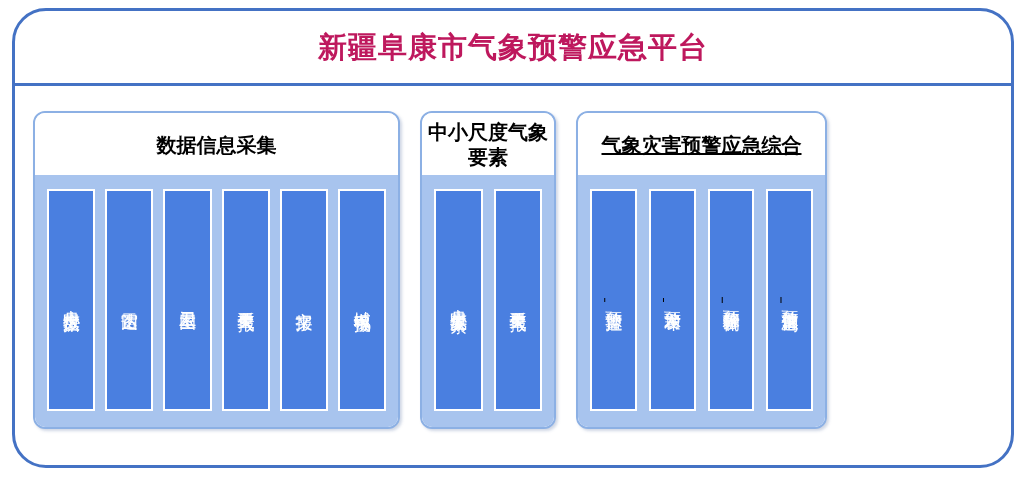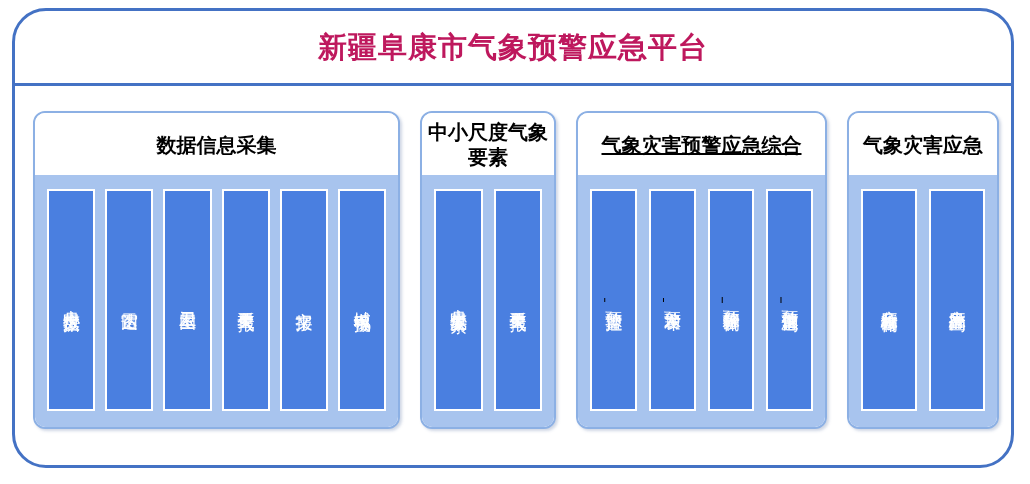--- a/index.html
+++ b/index.html
@@ -215,29 +215,16 @@
             <div class="vbar">
               <span class="vbar-label">预警分析制作</span>
             </div>
             <div class="vbar">
               <span class="vbar-label">预警信息查询</span>
             </div>
           </div>
         </div>
       </div>
 
-      <div class="group-card g4">
-        <div class="group-header">气象灾害应急</div>
-        <div class="group-body">
-          <div class="items-row">
-            <div class="vbar">
-              <span class="vbar-label">应急分析与制作</span>
-            </div>
-            <div class="vbar">
-              <span class="vbar-label">应急产品查询</span>
-            </div>
-          </div>
-        </div>
-      </div>
 
     </div>
   </div>
 </div>
 
 </body></html>

